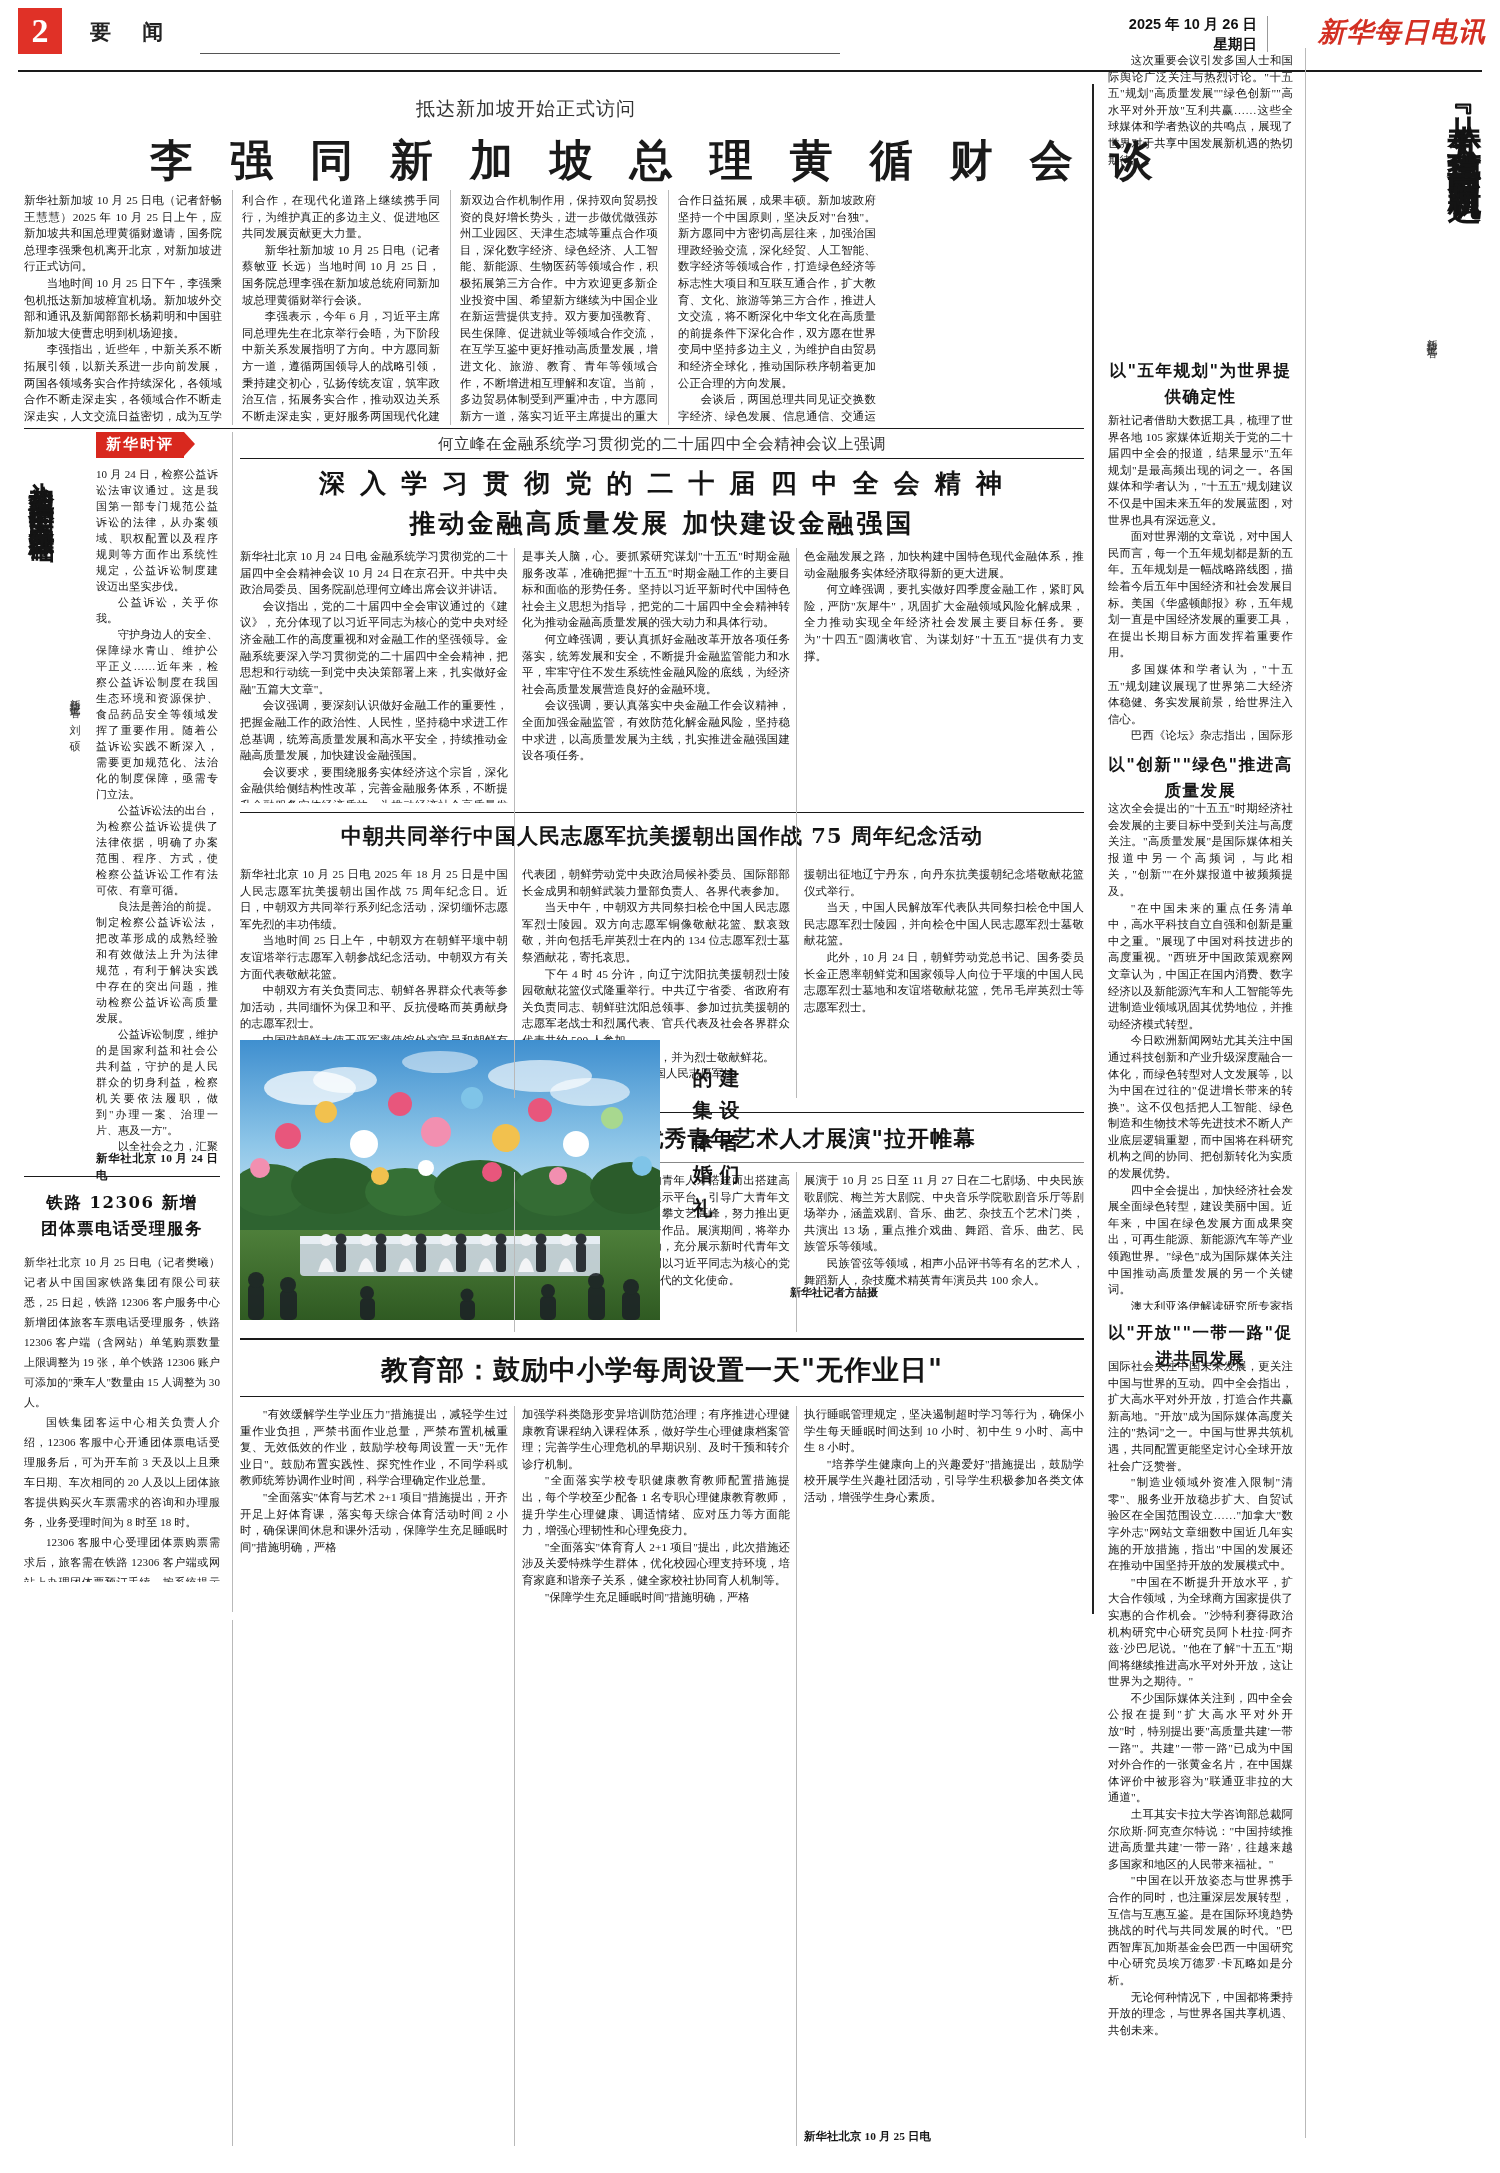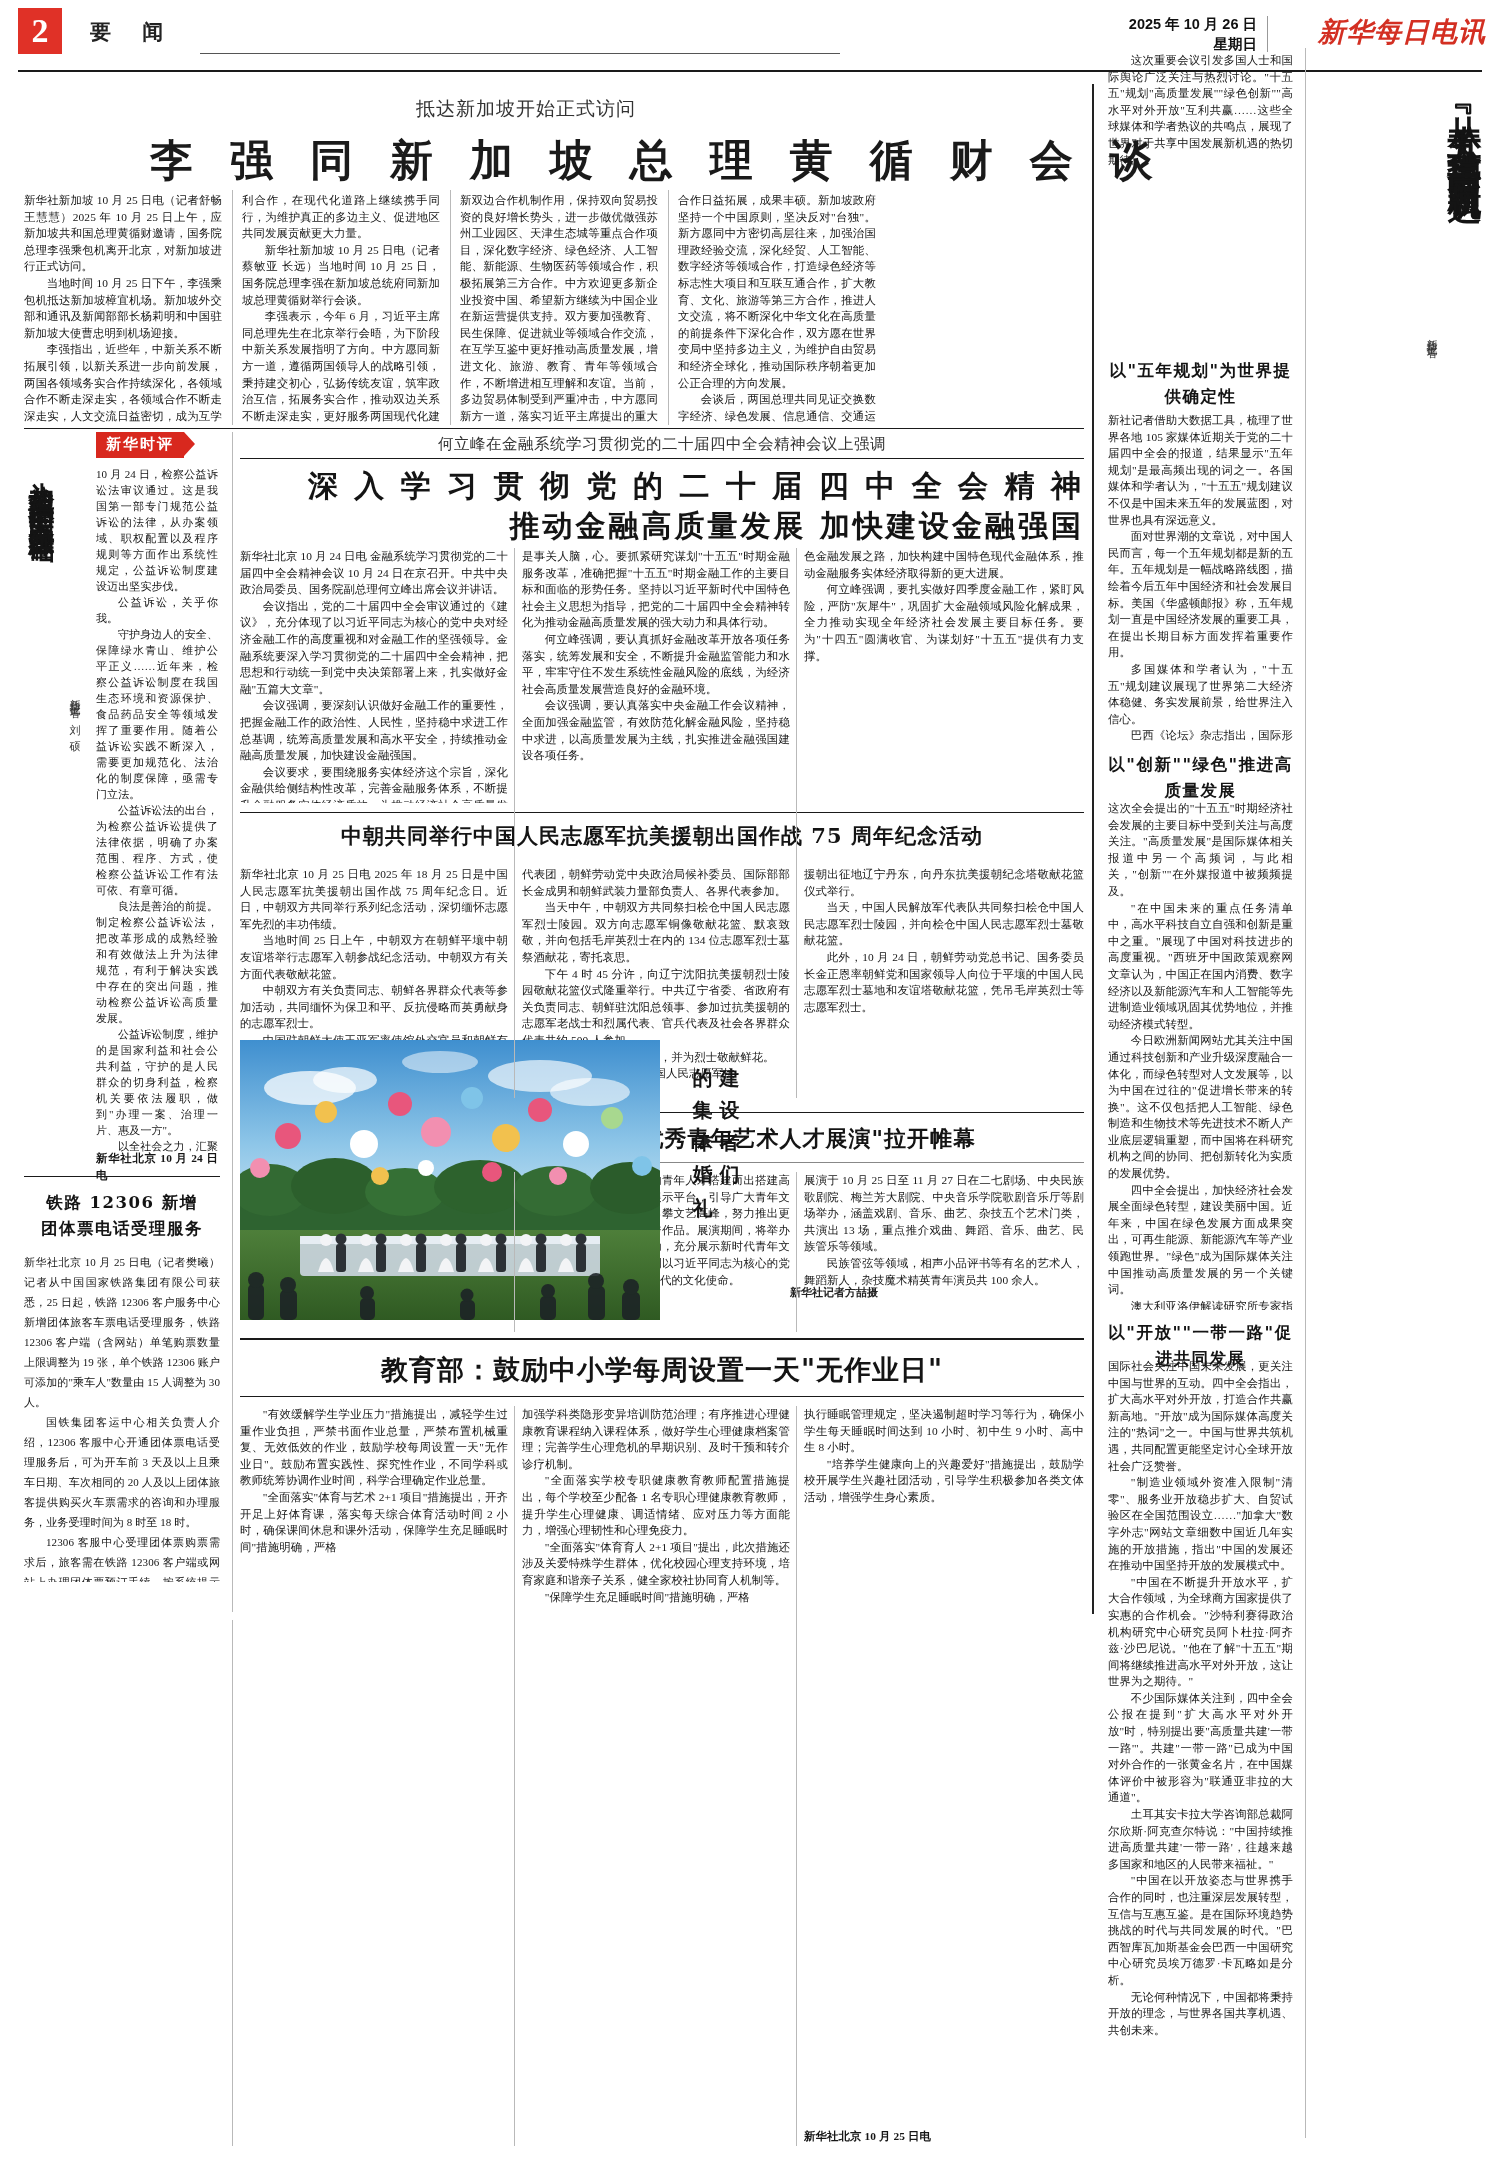--- a/index.html
+++ b/index.html
@@ -60,23 +60,23 @@
     position:absolute;text-align:center;
     font-family:"DejaVu Sans","Liberation Sans",sans-serif;
     font-size:19px;color:#333;letter-spacing:1px;font-weight:500;
   }
   .headline-main{
     position:absolute;text-align:center;
     font-family:"DejaVu Serif",serif;font-weight:bold;
     font-size:43px;letter-spacing:11px;color:#1a1a1a;white-space:nowrap;
   }
   .headline2{
-    position:absolute;text-align:right;
-    font-family:"DejaVu Serif",serif;font-weight:bold;
-    font-size:30px;letter-spacing:3px;color:#141414;white-space:nowrap;
+    position:absolute;text-align:center;
+    font-family:"DejaVu Serif",serif;font-weight:bold;
+    font-size:26px;letter-spacing:3px;color:#141414;white-space:nowrap;
   }
   .headline3{
     position:absolute;text-align:center;
     font-family:"DejaVu Serif",serif;font-weight:bold;
     font-size:24px;letter-spacing:1px;color:#141414;white-space:nowrap;
   }
   .subkicker{
     position:absolute;text-align:center;
     font-family:"DejaVu Sans","Liberation Sans",sans-serif;
     font-size:15.5px;color:#333;letter-spacing:.5px;

